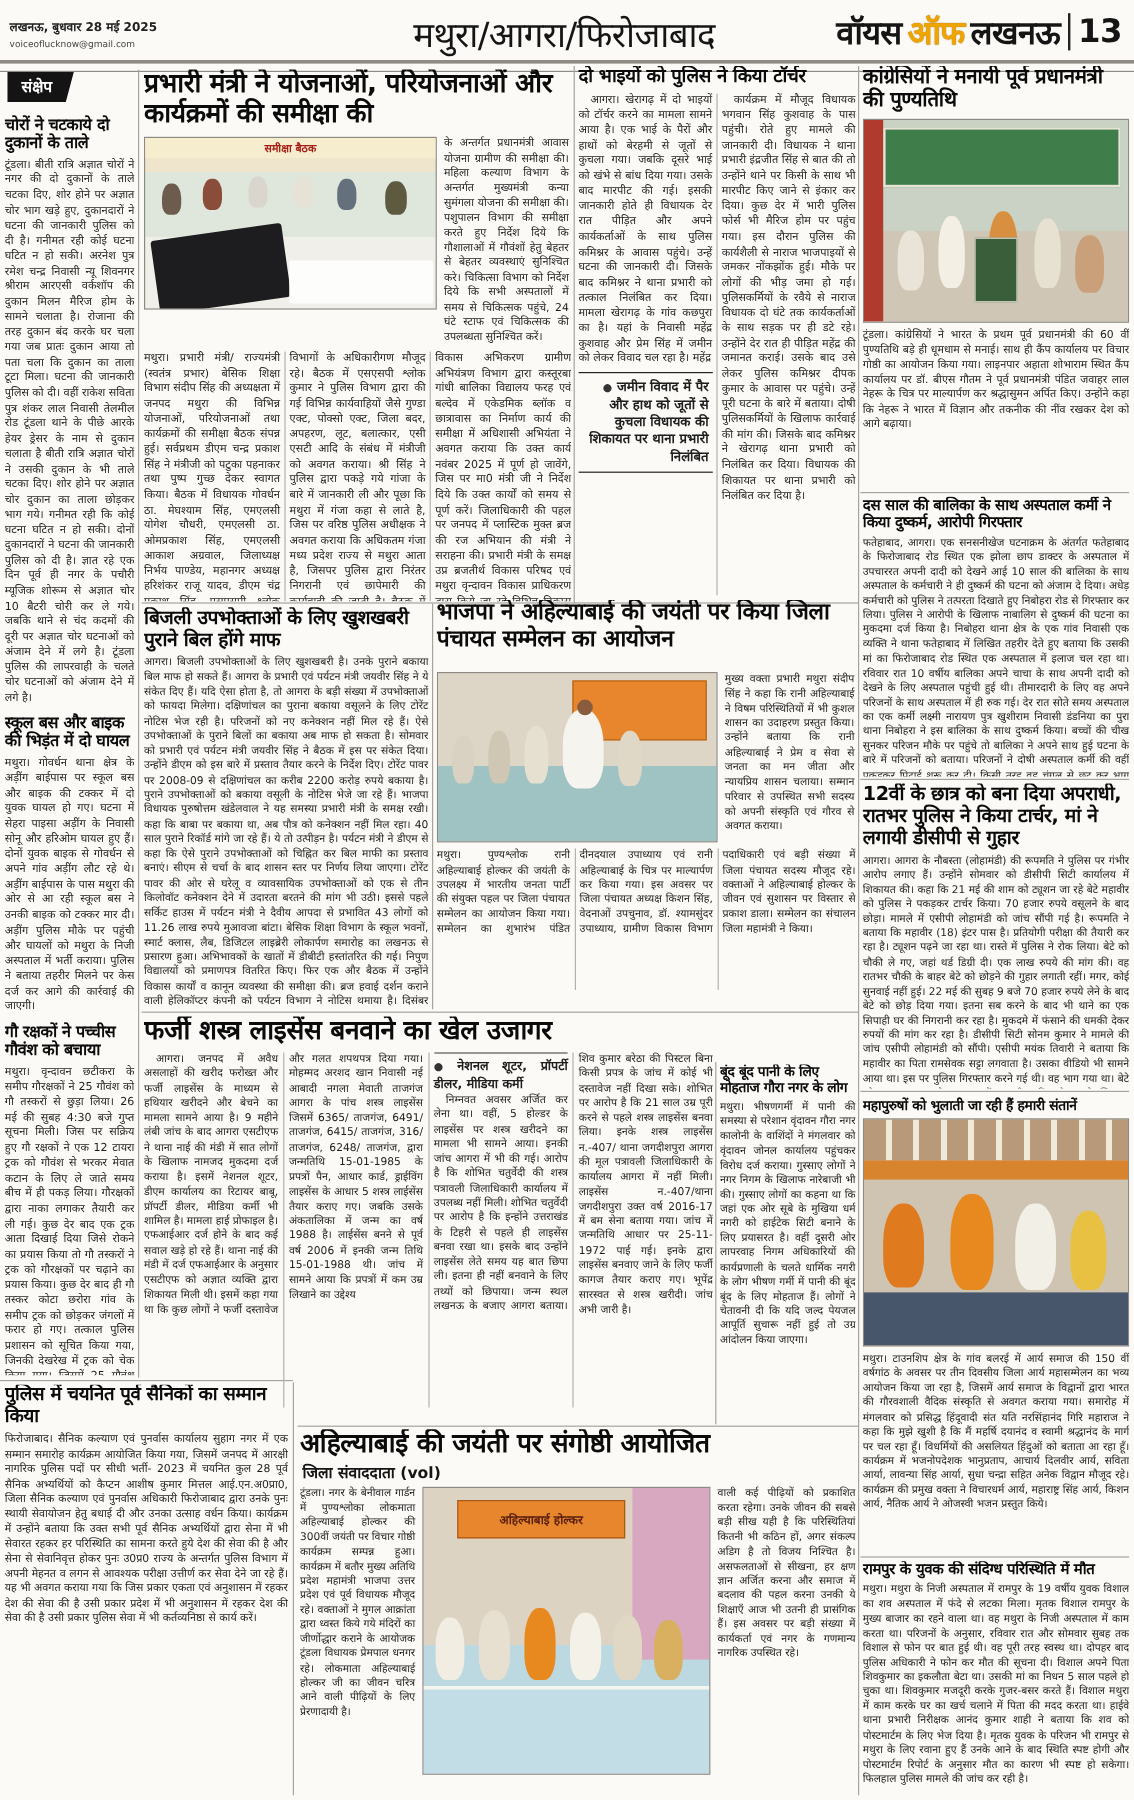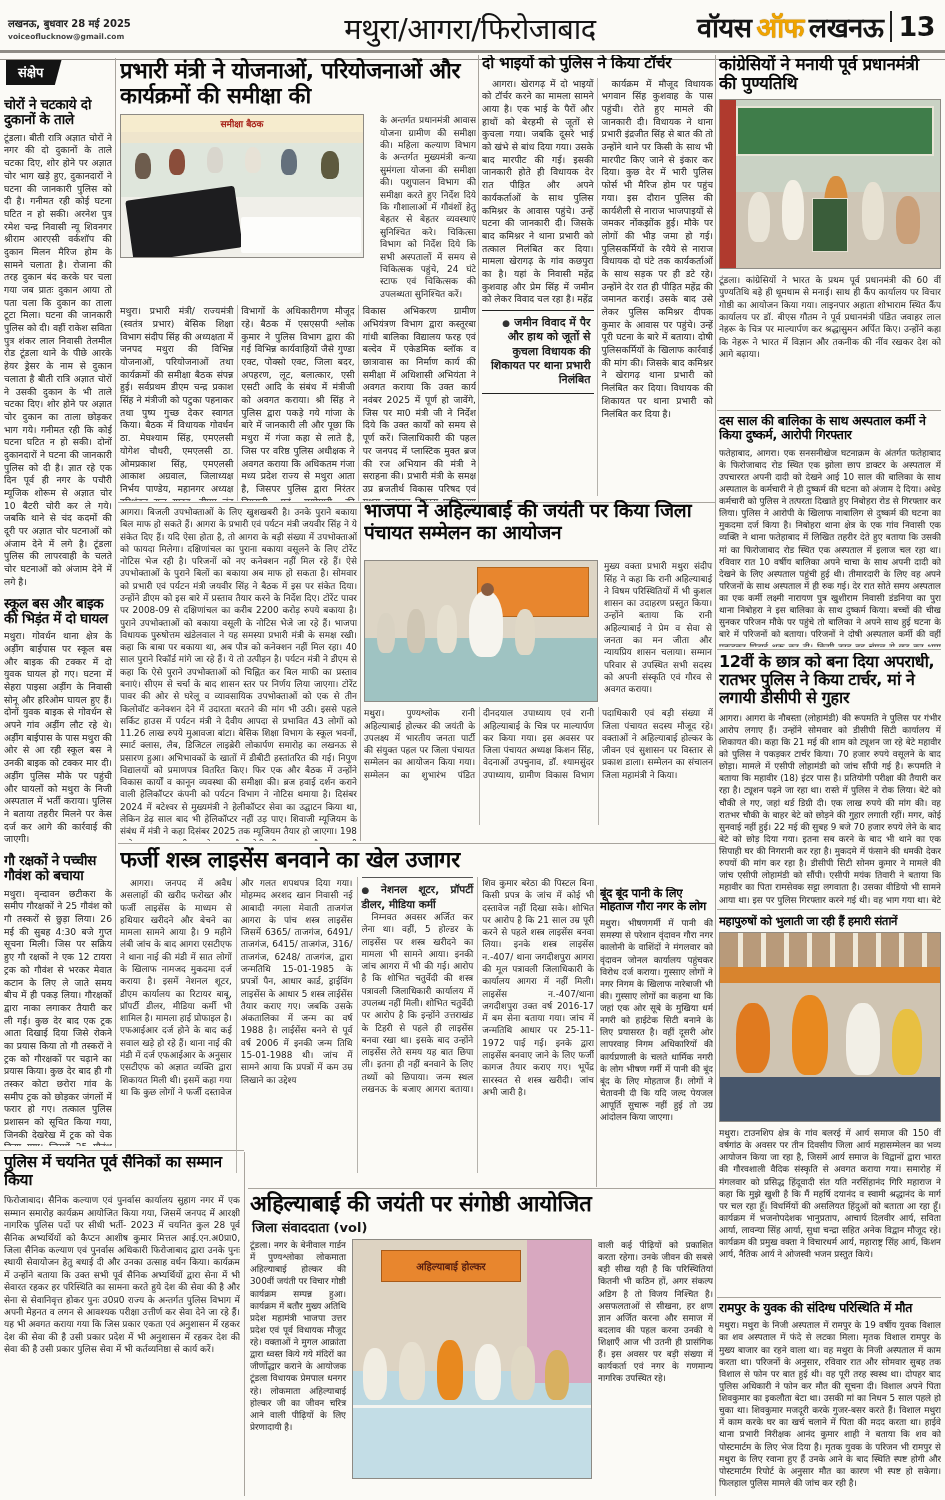--- a/index.html
+++ b/index.html
@@ -9,21 +9,21 @@
   .hl{font-weight:bold;color:#0b0b0b;line-height:1.14;letter-spacing:-0.3px}
   .bt{font-size:9.2px;line-height:1.38;text-align:justify;color:#1e1e1e}
   .bt p{margin:0 0 3px 0;text-indent:10px}
   .cols2{column-count:2;column-gap:8px;column-rule:1px solid #b5b2ac}
   .cols3{column-count:3;column-gap:8px;column-rule:1px solid #b5b2ac}
   .cols4{column-count:4;column-gap:9px;column-rule:1px solid #b5b2ac}
   .vr{position:absolute;width:1px;background:#a8a49d}
   .hr{position:absolute;height:1px;background:#a8a49d}
   
   .mh-left{position:absolute;left:8px;top:16px;font-size:10px;font-weight:bold;color:#222;line-height:1.5}
-  .mh-email{font-size:7.5px;font-weight:bold;color:#444}
+  .mh-email{font-size:7.5px;font-weight:normal;color:#444}
   .mh-center{position:absolute;left:260px;top:8px;width:420px;text-align:center;font-size:29px;font-weight:normal;letter-spacing:-0.5px}
   .mh-brand{position:absolute;right:10px;top:8px;font-size:27px;font-weight:bold;letter-spacing:-0.5px;display:flex;align-items:center;gap:5px}
   .brand-of{color:#f0a400;text-shadow:0 0 1px #8a5c00}
   .mh-num{border-left:2px solid #222;padding-left:6px;margin-left:2px}
   .mrule{position:absolute;top:50px;left:0;width:945px;height:6px;border-top:3px solid #8f8c86;border-bottom:1px solid #8f8c86}
   
   .sb-label{display:inline-block;background:#141414;color:#fff;font-weight:bold;font-size:13px;padding:3px 18px 4px 12px;clip-path:polygon(0 0,100% 0,88% 100%,0 100%);margin:2px 0 5px 2px}
   .sb-h{font-size:13.5px;margin:7px 0 4px 0}
   
   .photo{position:relative;overflow:hidden;border:1px solid #8d8a84;background:#cfc9bd}
@@ -79,21 +79,21 @@
     </div>
     <div>
       <div class="hl sb-h">गौ रक्षकों ने पच्चीस गौवंश को बचाया</div>
       <div class="bt">मथुरा। वृन्दावन छटीकरा के समीप गौरक्षकों ने 25 गौवंश को गौ तस्करों से छुड़ा लिया। 26 मई की सुबह 4:30 बजे गुप्त सूचना मिली। जिस पर सक्रिय हुए गौ रक्षकों ने एक 12 टायरा ट्रक को गौवंश से भरकर मेवात कटान के लिए ले जाते समय बीच में ही पकड़ लिया। गौरक्षकों द्वारा नाका लगाकर तैयारी कर ली गई। कुछ देर बाद एक ट्रक आता दिखाई दिया जिसे रोकने का प्रयास किया तो गौ तस्करों ने ट्रक को गौरक्षकों पर चढ़ाने का प्रयास किया। कुछ देर बाद ही गौ तस्कर कोटा छरोरा गांव के समीप ट्रक को छोड़कर जंगलों में फरार हो गए। तत्काल पुलिस प्रशासन को सूचित किया गया, जिनकी देखरेख में ट्रक को चेक किया गया। जिसमें 25 गौवंश जीवित बरामद हुए।</div>
     </div>
     
   </div>
 
   <div class="blk" style="left:120px;top:58px;width:356px;height:443px">
     <div class="hl" style="font-size:22px;margin-bottom:6px">प्रभारी मंत्री ने योजनाओं, परियोजनाओं और कार्यक्रमों की समीक्षा की</div>
-    <div style="display:flex;gap:16px">
+    <div style="display:flex;gap:6px">
       <div class="photo" style="width:242px;height:142px;flex:none;background:linear-gradient(#efe5cc 0 20%,#dfe6dc 20% 58%,#f0efe9 58% 100%)">
         <div class="ph-banner" style="background:#f6ecce;color:#a62017;font-size:9px;padding:2px 0">समीक्षा बैठक</div>
         <span class="blob" style="left:14px;top:38px;width:16px;height:26px;background:#6d5c4d"></span>
         <span class="blob" style="left:48px;top:34px;width:16px;height:26px;background:#8a4d3a"></span>
         <span class="blob" style="left:86px;top:32px;width:16px;height:26px;background:#d9d6cd"></span>
         <span class="blob" style="left:124px;top:32px;width:16px;height:26px;background:#e7e2d6"></span>
         <span class="blob" style="left:160px;top:34px;width:16px;height:26px;background:#64707c"></span>
         <span class="blob" style="left:200px;top:36px;width:18px;height:28px;background:#5e5a3f"></span>
         <div style="position:absolute;left:8px;bottom:2px;width:110px;height:62px;background:#1d1d1f;transform:rotate(-8deg);border-radius:3px"></div>
         <div style="position:absolute;left:120px;bottom:4px;width:120px;height:36px;background:#fdfdfb;border-radius:2px"></div>
@@ -150,20 +150,21 @@
     </div>
     <div class="bt" style="margin-top:5px;font-size:8.8px">मथुरा। टाउनशिप क्षेत्र के गांव बलरई में आर्य समाज की 150 वीं वर्षगांठ के अवसर पर तीन दिवसीय जिला आर्य महासम्मेलन का भव्य आयोजन किया जा रहा है, जिसमें आर्य समाज के विद्वानों द्वारा भारत की गौरवशाली वैदिक संस्कृति से अवगत कराया गया। समारोह में मंगलवार को प्रसिद्ध हिंदूवादी संत यति नरसिंहानंद गिरि महाराज ने कहा कि मुझे खुशी है कि मैं महर्षि दयानंद व स्वामी श्रद्धानंद के मार्ग पर चल रहा हूँ। विधर्मियों की असलियत हिंदुओं को बताता आ रहा हूँ। कार्यक्रम में भजनोपदेशक भानुप्रताप, आचार्य दिलवीर आर्य, सविता आर्या, लावन्या सिंह आर्या, सुधा चन्द्रा सहित अनेक विद्वान मौजूद रहे। कार्यक्रम की प्रमुख वक्ता ने विचारधर्म आर्य, महाराष्ट्र सिंह आर्य, किशन आर्य, नैतिक आर्य ने ओजस्वी भजन प्रस्तुत किये।</div>
   </div>
 
   <div class="blk" style="left:719px;top:1301px;width:222px;height:195px">
     <div class="hl" style="font-size:12.5px;margin-bottom:4px">रामपुर के युवक की संदिग्ध परिस्थिति में मौत</div>
     <div class="bt" style="font-size:8.8px">मथुरा। मथुरा के निजी अस्पताल में रामपुर के 19 वर्षीय युवक विशाल का शव अस्पताल में फंदे से लटका मिला। मृतक विशाल रामपुर के मुख्य बाजार का रहने वाला था। वह मथुरा के निजी अस्पताल में काम करता था। परिजनों के अनुसार, रविवार रात और सोमवार सुबह तक विशाल से फोन पर बात हुई थी। वह पूरी तरह स्वस्थ था। दोपहर बाद पुलिस अधिकारी ने फोन कर मौत की सूचना दी। विशाल अपने पिता शिवकुमार का इकलौता बेटा था। उसकी मां का निधन 5 साल पहले हो चुका था। शिवकुमार मजदूरी करके गुजर-बसर करते हैं। विशाल मथुरा में काम करके घर का खर्च चलाने में पिता की मदद करता था। हाईवे थाना प्रभारी निरीक्षक आनंद कुमार शाही ने बताया कि शव को पोस्टमार्टम के लिए भेज दिया है। मृतक युवक के परिजन भी रामपुर से मथुरा के लिए रवाना हुए हैं उनके आने के बाद स्थिति स्पष्ट होगी और पोस्टमार्टम रिपोर्ट के अनुसार मौत का कारण भी स्पष्ट हो सकेगा। फिलहाल पुलिस मामले की जांच कर रही है।</div>
   </div>
 
   <div class="blk" style="left:120px;top:506px;width:237px;height:335px">
+    <div class="hl" style="font-size:16px;margin-bottom:4px">बिजली उपभोक्ताओं के लिए खुशखबरी पुराने बिल होंगे माफ</div>
     <div class="bt" style="font-size:8.9px">आगरा। बिजली उपभोक्ताओं के लिए खुशखबरी है। उनके पुराने बकाया बिल माफ हो सकते हैं। आगरा के प्रभारी एवं पर्यटन मंत्री जयवीर सिंह ने ये संकेत दिए हैं। यदि ऐसा होता है, तो आगरा के बड़ी संख्या में उपभोक्ताओं को फायदा मिलेगा। दक्षिणांचल का पुराना बकाया वसूलने के लिए टोरेंट नोटिस भेज रही है। परिजनों को नए कनेक्शन नहीं मिल रहे हैं। ऐसे उपभोक्ताओं के पुराने बिलों का बकाया अब माफ हो सकता है। सोमवार को प्रभारी एवं पर्यटन मंत्री जयवीर सिंह ने बैठक में इस पर संकेत दिया। उन्होंने डीएम को इस बारे में प्रस्ताव तैयार करने के निर्देश दिए। टोरेंट पावर पर 2008-09 से दक्षिणांचल का करीब 2200 करोड़ रुपये बकाया है। पुराने उपभोक्ताओं को बकाया वसूली के नोटिस भेजे जा रहे हैं। भाजपा विधायक पुरुषोत्तम खंडेलवाल ने यह समस्या प्रभारी मंत्री के समक्ष रखी। कहा कि बाबा पर बकाया था, अब पौत्र को कनेक्शन नहीं मिल रहा। 40 साल पुराने रिकॉर्ड मांगे जा रहे हैं। ये तो उत्पीड़न है। पर्यटन मंत्री ने डीएम से कहा कि ऐसे पुराने उपभोक्ताओं को चिह्नित कर बिल माफी का प्रस्ताव बनाएं। सीएम से चर्चा के बाद शासन स्तर पर निर्णय लिया जाएगा। टोरेंट पावर की ओर से घरेलू व व्यावसायिक उपभोक्ताओं को एक से तीन किलोवॉट कनेक्शन देने में उदारता बरतने की मांग भी उठी। इससे पहले सर्किट हाउस में पर्यटन मंत्री ने दैवीय आपदा से प्रभावित 43 लोगों को 11.26 लाख रुपये मुआवजा बांटा। बेसिक शिक्षा विभाग के स्कूल भवनों, स्मार्ट क्लास, लैब, डिजिटल लाइब्रेरी लोकार्पण समारोह का लखनऊ से प्रसारण हुआ। अभिभावकों के खातों में डीबीटी हस्तांतरित की गई। निपुण विद्यालयों को प्रमाणपत्र वितरित किए। फिर एक और बैठक में उन्होंने विकास कार्यों व कानून व्यवस्था की समीक्षा की। ब्रज हवाई दर्शन कराने वाली हेलिकॉप्टर कंपनी को पर्यटन विभाग ने नोटिस थमाया है। दिसंबर 2024 में बटेश्वर से मुख्यमंत्री ने हेलीकॉप्टर सेवा का उद्घाटन किया था, लेकिन डेढ़ साल बाद भी हेलिकॉप्टर नहीं उड़ पाए। शिवाजी म्यूजियम के संबंध में मंत्री ने कहा दिसंबर 2025 तक म्यूजियम तैयार हो जाएगा। 198 करोड़ का बजट स्वीकृत हो चुका है। कोठी मीना बाजार मैदान पर भी शिवाजी स्मारक के लिए भूमि अधिग्रहण होगा।</div>
   </div>
 
   <div class="blk" style="left:364px;top:500px;width:349px;height:341px">
     <div class="hl" style="font-size:19px;margin-bottom:17px">भाजपा ने अहिल्याबाई की जयंती पर किया जिला पंचायत सम्मेलन का आयोजन</div>
     <div style="display:flex;gap:6px">
       <div class="photo" style="width:232px;height:140px;flex:none;background:linear-gradient(#ddd5c5 0 55%,#9fc3c2 55% 100%)">
         <div style="position:absolute;right:8px;top:6px;width:110px;height:48px;background:#e8862e;border:1px solid #b5661c"></div>
         <span class="blob" style="left:12px;top:52px;width:18px;height:40px;background:#d9d2c2"></span>
         <span class="blob" style="left:42px;top:48px;width:18px;height:44px;background:#cfc6b4"></span>

